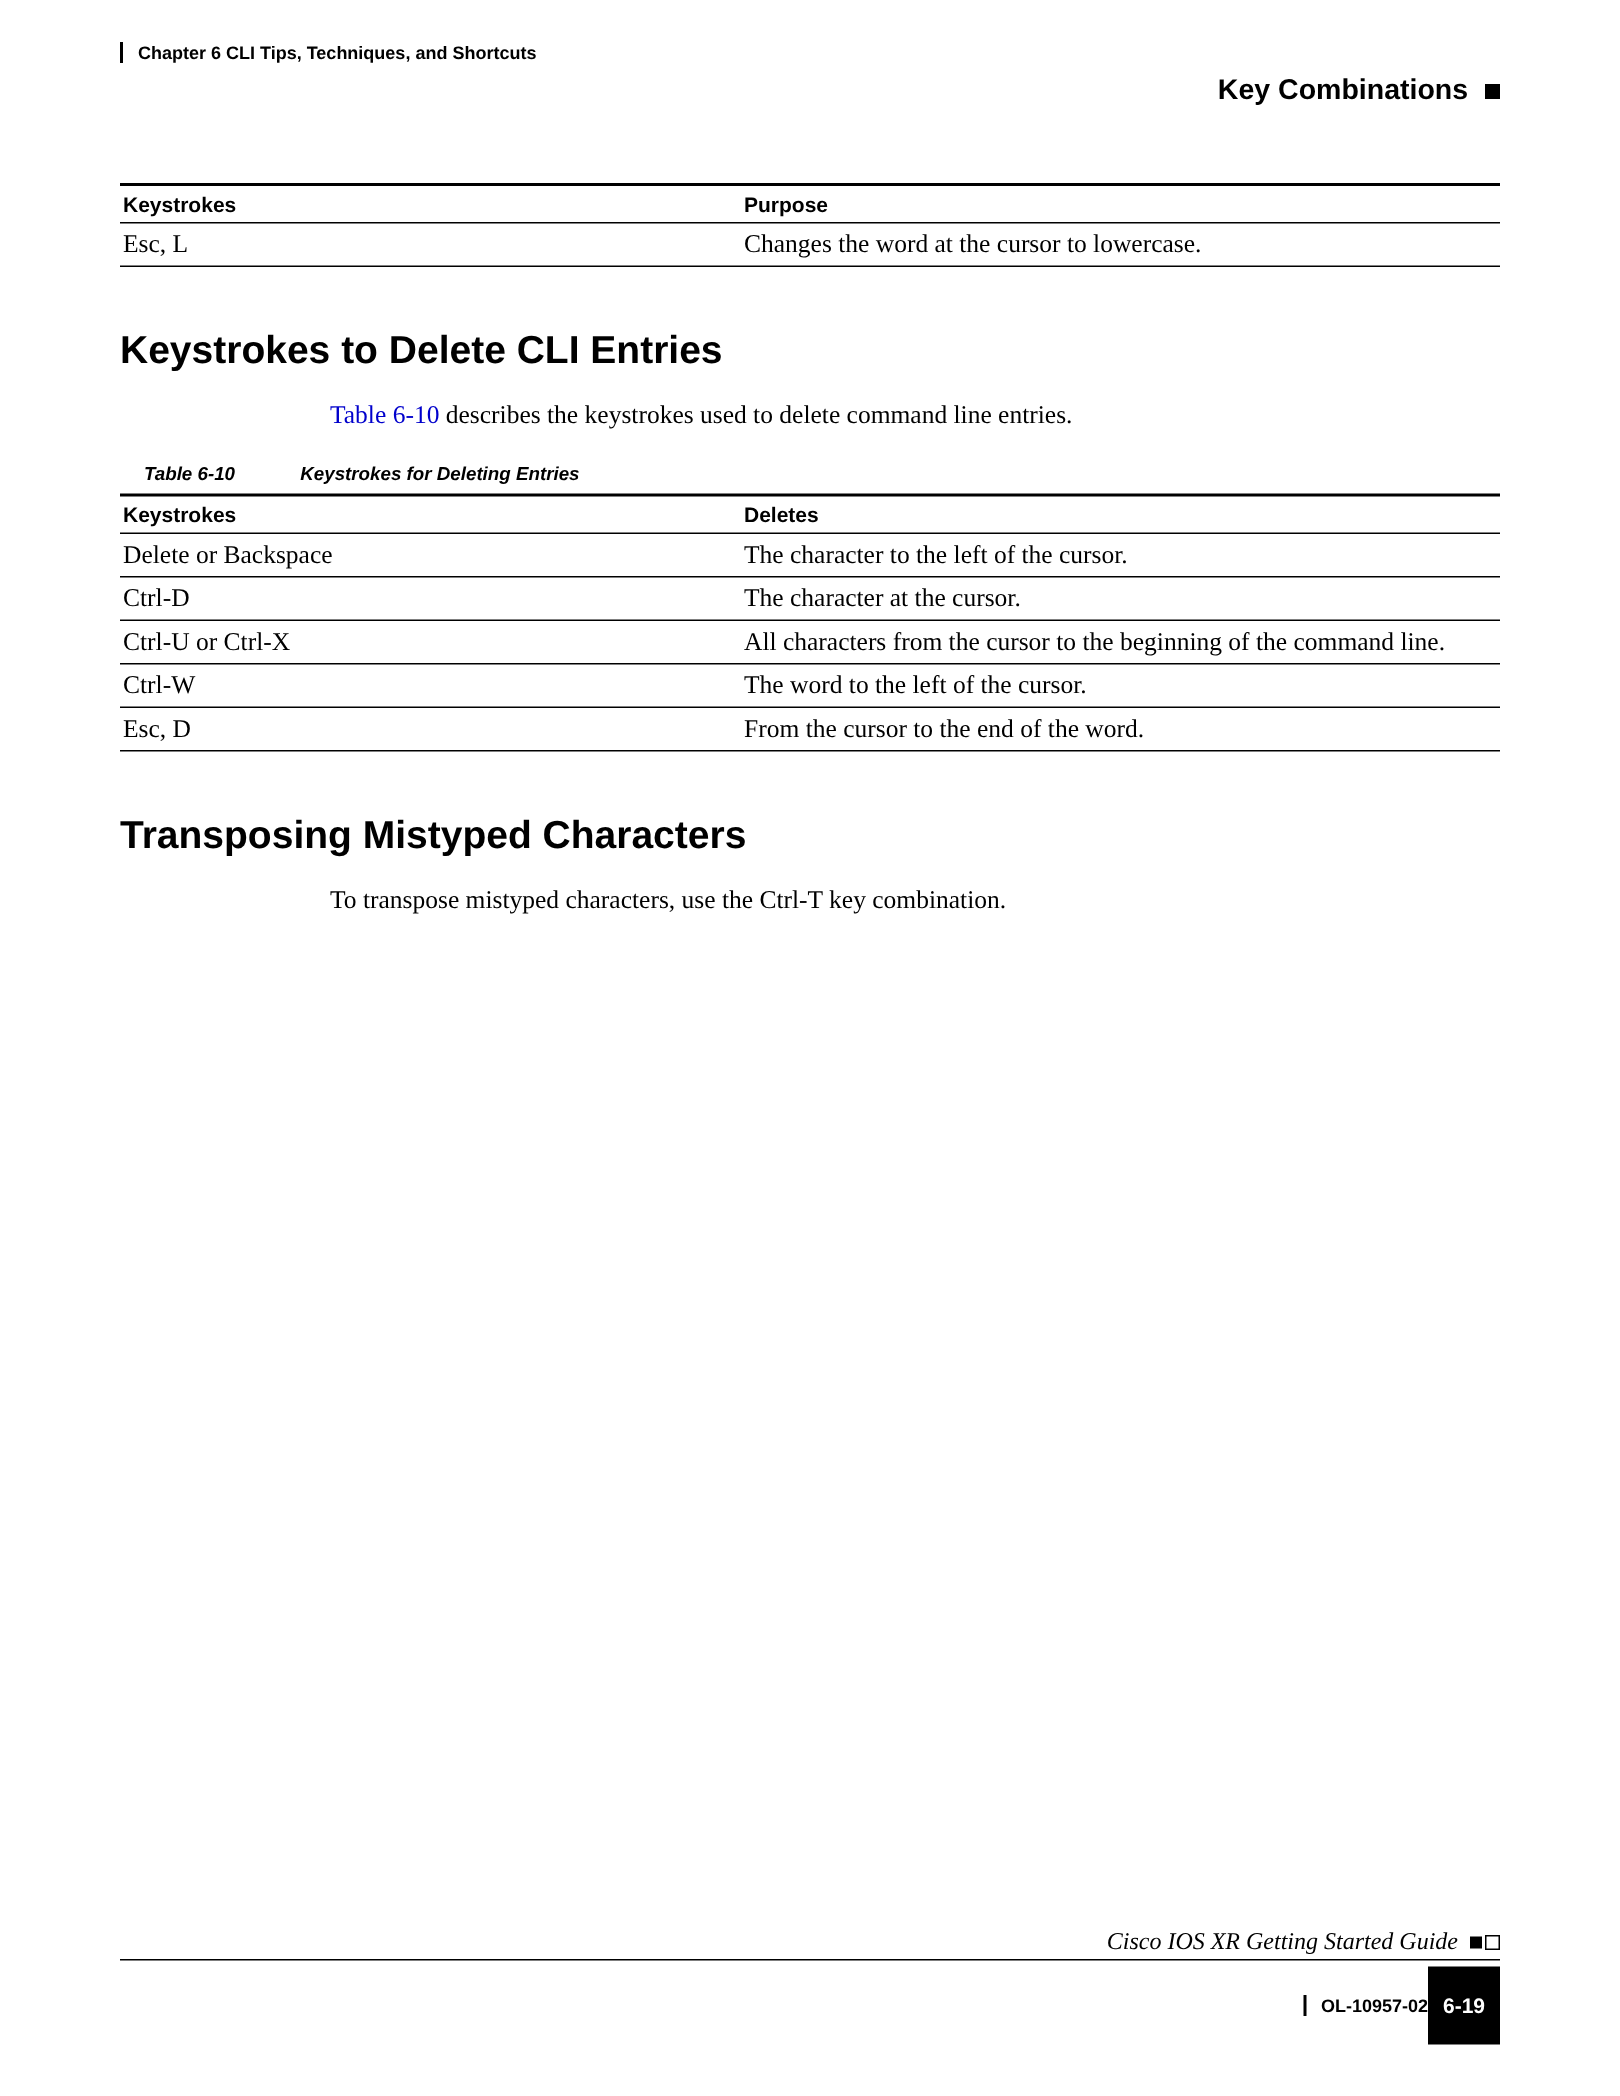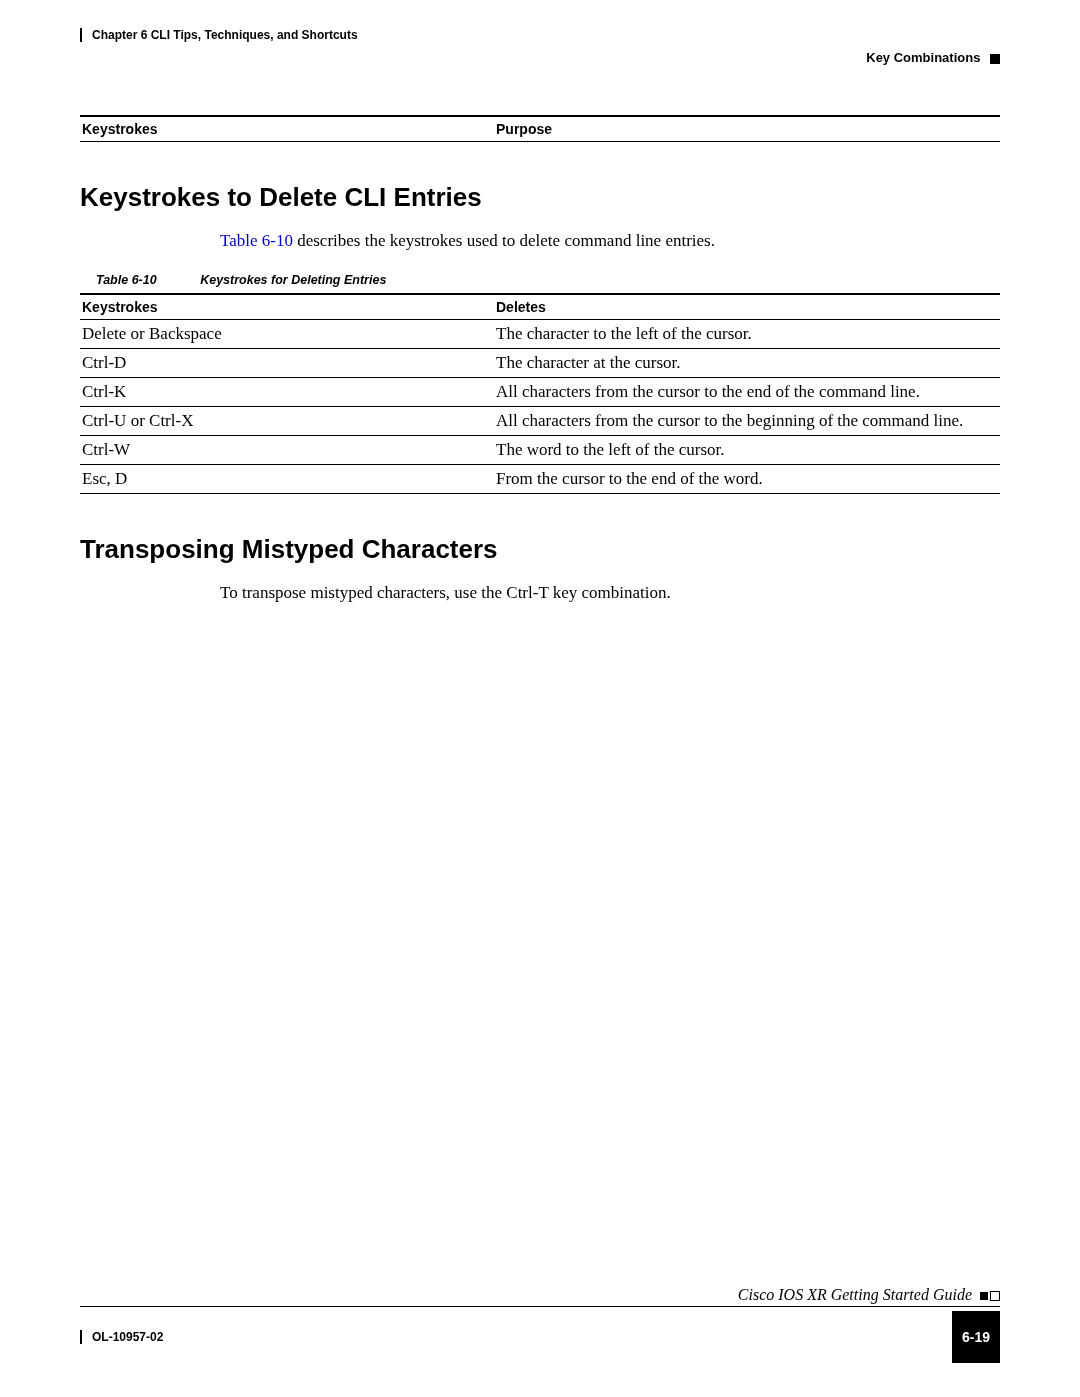--- a/index.html
+++ b/index.html
@@ -23,21 +23,21 @@
     border-left: 2px solid #000;
     padding-left: 10px;
     font-family: Arial, Helvetica, sans-serif;
     font-size: 12px;
     font-weight: bold;
     margin-bottom: 8px;
   }
   .running-sub {
     text-align: right;
     font-family: Arial, Helvetica, sans-serif;
-    font-size: 13px;
+    font-size: 19px;
     font-weight: bold;
     margin-bottom: 50px;
   }
   .running-sub .sq {
     display: inline-block;
     width: 10px;
     height: 10px;
     background: #000;
     margin-left: 6px;
     vertical-align: middle;
@@ -85,21 +85,21 @@
     bottom: 34px;
     left: 80px;
     right: 80px;
   }
   .footer-rule {
     border-top: 1px solid #000;
     margin-bottom: 4px;
   }
   .footer-row {
     display: flex;
-    justify-content: space-between;
+    justify-content: flex-end;
     align-items: center;
     font-family: Arial, Helvetica, sans-serif;
     font-size: 12px;
     font-weight: bold;
   }
   .footer-left {
     border-left: 2px solid #000;
     padding-left: 10px;
   }
   .footer-right { text-align: right; }
@@ -134,20 +134,24 @@
         <col style="width:45%">
         <col style="width:55%">
       </colgroup>
     <thead>
       <tr>
         <th>Keystrokes</th>
         <th>Purpose</th>
       </tr>
     </thead>
     <tbody>
+      <tr>
+        <td>Esc, L</td>
+        <td>Changes the word at the cursor to lowercase.</td>
+      </tr>
     </tbody>
   </table>
 
   <h2 class="section">Keystrokes to Delete CLI Entries</h2>
 
   <p class="body">
     <span class="xref">Table 6-10</span><span> describes the keystrokes used to delete command line entries.</span>
   </p>
 
   <div class="tblcaption">
@@ -167,24 +171,20 @@
       </tr>
     </thead>
     <tbody>
       <tr>
         <td>Delete or Backspace</td>
         <td>The character to the left of the cursor.</td>
       </tr>
       <tr>
         <td>Ctrl-D</td>
         <td>The character at the cursor.</td>
-      </tr>
-      <tr>
-        <td>Ctrl-K</td>
-        <td>All characters from the cursor to the end of the command line.</td>
       </tr>
       <tr>
         <td>Ctrl-U or Ctrl-X</td>
         <td>All characters from the cursor to the beginning of the command line.</td>
       </tr>
       <tr>
         <td>Ctrl-W</td>
         <td>The word to the left of the cursor.</td>
       </tr>
       <tr>

